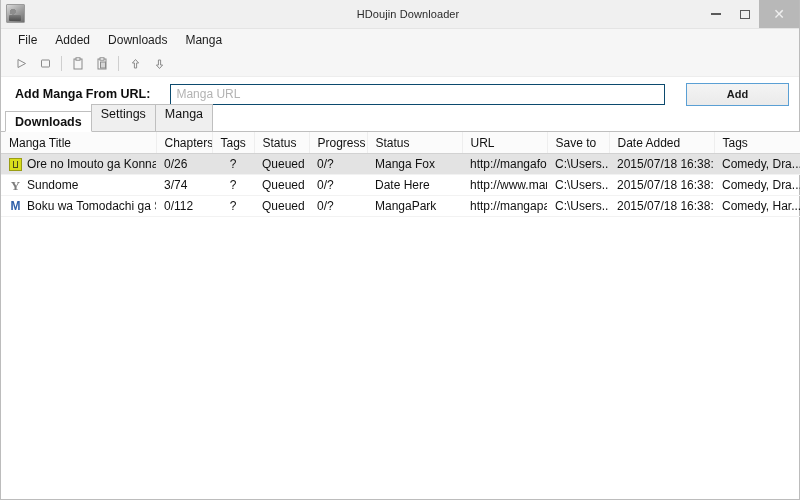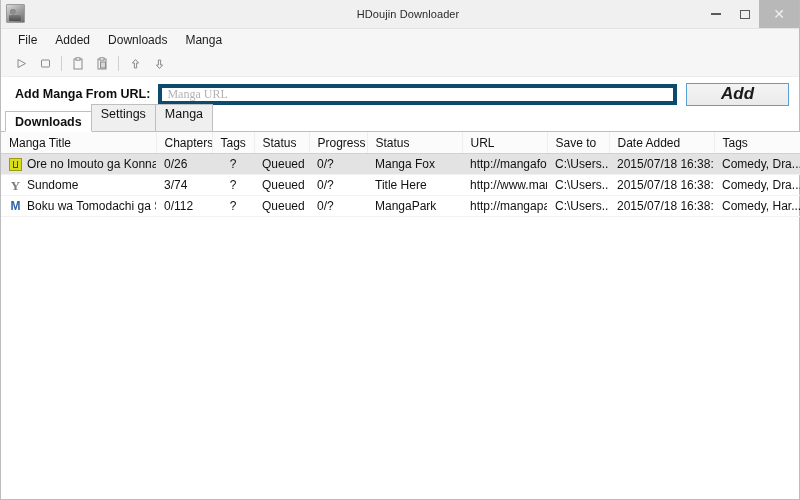--- a/index.html
+++ b/index.html
@@ -150,54 +150,54 @@
     display: block;
   }
 
   
   .urlrow {
     display: flex;
     align-items: center;
     height: 34px;
     padding: 0 10px 0 14px;
     background: #ffffff;
+    gap: 12px;
   }
   .urllabel {
     font-weight: bold;
     font-size: 12.5px;
     color: #0d0d0d;
     white-space: nowrap;
     margin-right: 8px;
   }
   .urlinput {
     flex: 1;
     height: 21px;
     box-sizing: border-box;
-    border: 4px solid #0c4a6e;
+    border: 1px solid #0c4a6e;
     background: #ffffff;
     padding: 6px 5px;
-    font-family: Liberation Serif, serif;
+    font-family: Liberation Sans, sans-serif;
     font-size: 12px;
     color: #000;
     outline: none;
   }
   .urlinput::placeholder { color: #b3b3b3; }
   .addbtn {
     width: 103px;
     height: 23px;
     margin-left: 9px;
     box-sizing: border-box;
     background: linear-gradient(180deg,#f4f4f4 0%, #eaeaea 100%);
     border: 1px solid #5a9fd4;
     font-family: "Liberation Sans", sans-serif;
     font-weight: bold;
-    font-size: 17px;
+    font-size: 11px;
     color: #1a1a1a;
     padding: 0;
-    font-style: italic;
   }
 
   
   .tabs {
     display: flex;
     align-items: flex-end;
     height: 21px;
     padding-left: 4px;
     background: #ffffff;
     position: relative;
@@ -434,21 +434,21 @@
           <td>
             <span class="cell-title">
               <span class="fav fav-mangahere">Y</span>
               <span>Sundome</span>
             </span>
           </td>
           <td>3/74</td>
           <td class="c-center">?</td>
           <td>Queued</td>
           <td>0/?</td>
-          <td>Title Here</td>
+          <td>Date Here</td>
           <td>http://www.man...</td>
           <td>C:\Users...</td>
           <td>2015/07/18 16:38:37</td>
           <td>Comedy, Dra...</td>
         </tr>
         <tr>
           <td>
             <span class="cell-title">
               <span class="fav fav-mangapark">M</span>
               <span>Boku wa Tomodachi ga S...</span>

